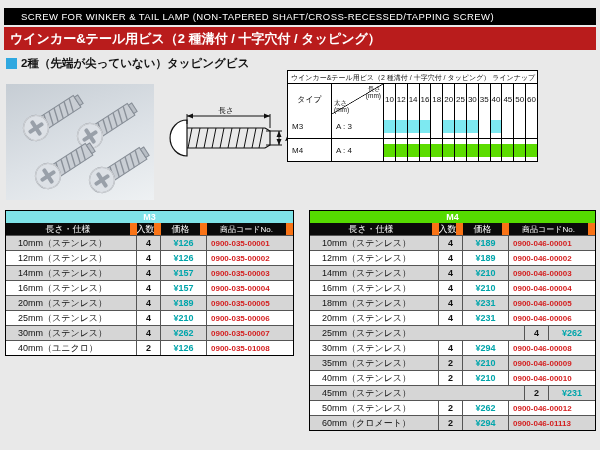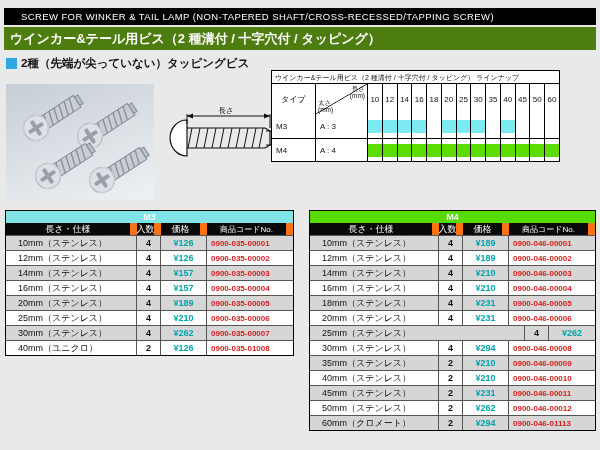--- a/index.html
+++ b/index.html
@@ -1,35 +1,35 @@
 <!DOCTYPE html>
 <html><head>
 <meta charset="utf-8">
 <style>
   * { margin:0; padding:0; box-sizing:border-box; }
   html,body { width:600px; height:450px; }
   body { position:relative; background:#e9e9e9; font-family:"Liberation Sans", sans-serif; color:#111; overflow:hidden; }
 
   .black-bar { position:absolute; left:4px; right:4px; top:8px; height:17px; background:#000;
     color:#fff; font-size:9.5px; line-height:17px; padding-left:17px; letter-spacing:.4px; white-space:nowrap; }
-  .blue-bar { position:absolute; left:4px; right:4px; top:27px; height:23px; background:#4d7c0f;
+  .blue-bar { position:absolute; left:4px; right:4px; top:27px; height:23px; background:#b91c1c;
     color:#fff; font-size:13px; font-weight:bold; line-height:23px; padding-left:6px; white-space:nowrap; }
   .subtitle { position:absolute; left:6px; top:56px; height:14px; display:flex; align-items:center; gap:4px;
     font-size:11.5px; font-weight:bold; }
   .subtitle .sq { width:11px; height:11px; background:#2fa8e0; }
 
   
   .photo { position:absolute; left:6px; top:84px; width:148px; height:116px;
     background:linear-gradient(160deg,#c6cdd4 0%,#dde2e7 55%,#eef1f3 100%); }
 
   
   .diagram { position:absolute; left:162px; top:104px; width:130px; height:68px; background:transparent; }
 
   
-  .chart { position:absolute; left:271px; top:70px; width:289px; background:#fff; border:1px solid #000; font-size:8px; }
+  .chart { position:absolute; left:287px; top:70px; width:251px; background:#fff; border:1px solid #000; font-size:8px; }
   .chart-title { height:13px; line-height:13px; border-bottom:1px solid #000; padding-left:3px; font-size:7px; white-space:nowrap; overflow:hidden; }
   .chart-grid .chart-row { display:flex; border-top:1px solid #000; }
   .chart-grid .chart-row:first-child { border-top:none; }
   .type-cell { width:44px; border-right:1px solid #000; display:flex; align-items:center; padding-left:4px; }
   .thick-cell { width:52px; border-right:1px solid #000; display:flex; align-items:center; padding-left:4px; position:relative; }
   .corner-type { justify-content:center; padding-left:0; }
   .corner-diag { background:
       linear-gradient(to bottom right, transparent calc(50% - .7px), #000 50%, transparent calc(50% + .7px)); }
   .corner-diag .lbl-top { position:absolute; top:1px; right:2px; font-size:6.5px; text-align:right; white-space:pre-line; line-height:7px; }
   .corner-diag .lbl-bot { position:absolute; bottom:1px; left:2px; font-size:6.5px; white-space:pre-line; line-height:7px; }
@@ -368,21 +368,20 @@
       <div class="p-row even">
         <div class="p-cell name">40mm（ステンレス）</div>
         <div class="p-cell qty">2</div>
         <div class="p-cell price">¥210</div>
         <div class="p-cell code">0900-046-00010</div>
       </div>
       <div class="p-row odd">
         <div class="p-cell name">45mm（ステンレス）</div>
         <div class="p-cell qty">2</div>
         <div class="p-cell price">¥231</div>
-        <div class="p-cell code">0900-046-00011</div>
       </div>
       <div class="p-row even">
         <div class="p-cell name">50mm（ステンレス）</div>
         <div class="p-cell qty">2</div>
         <div class="p-cell price">¥262</div>
         <div class="p-cell code">0900-046-00012</div>
       </div>
       <div class="p-row odd">
         <div class="p-cell name">60mm（クロメート）</div>
         <div class="p-cell qty">2</div>

